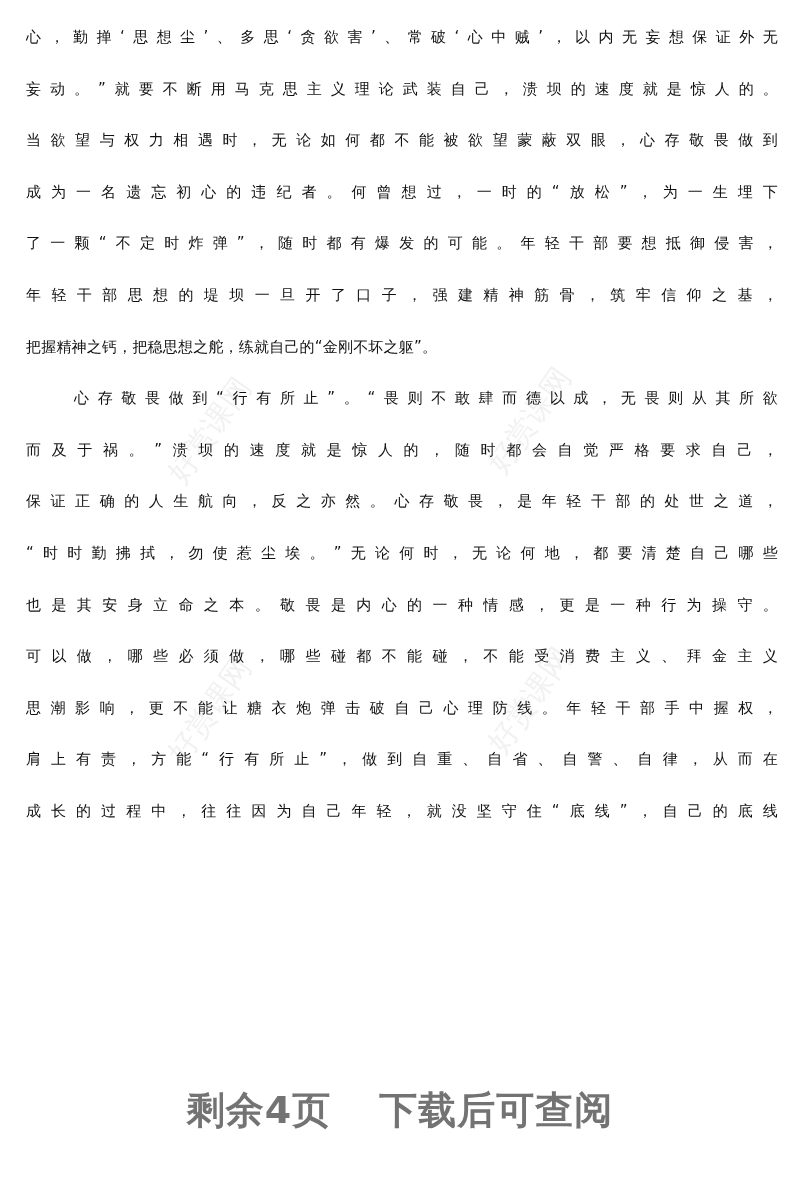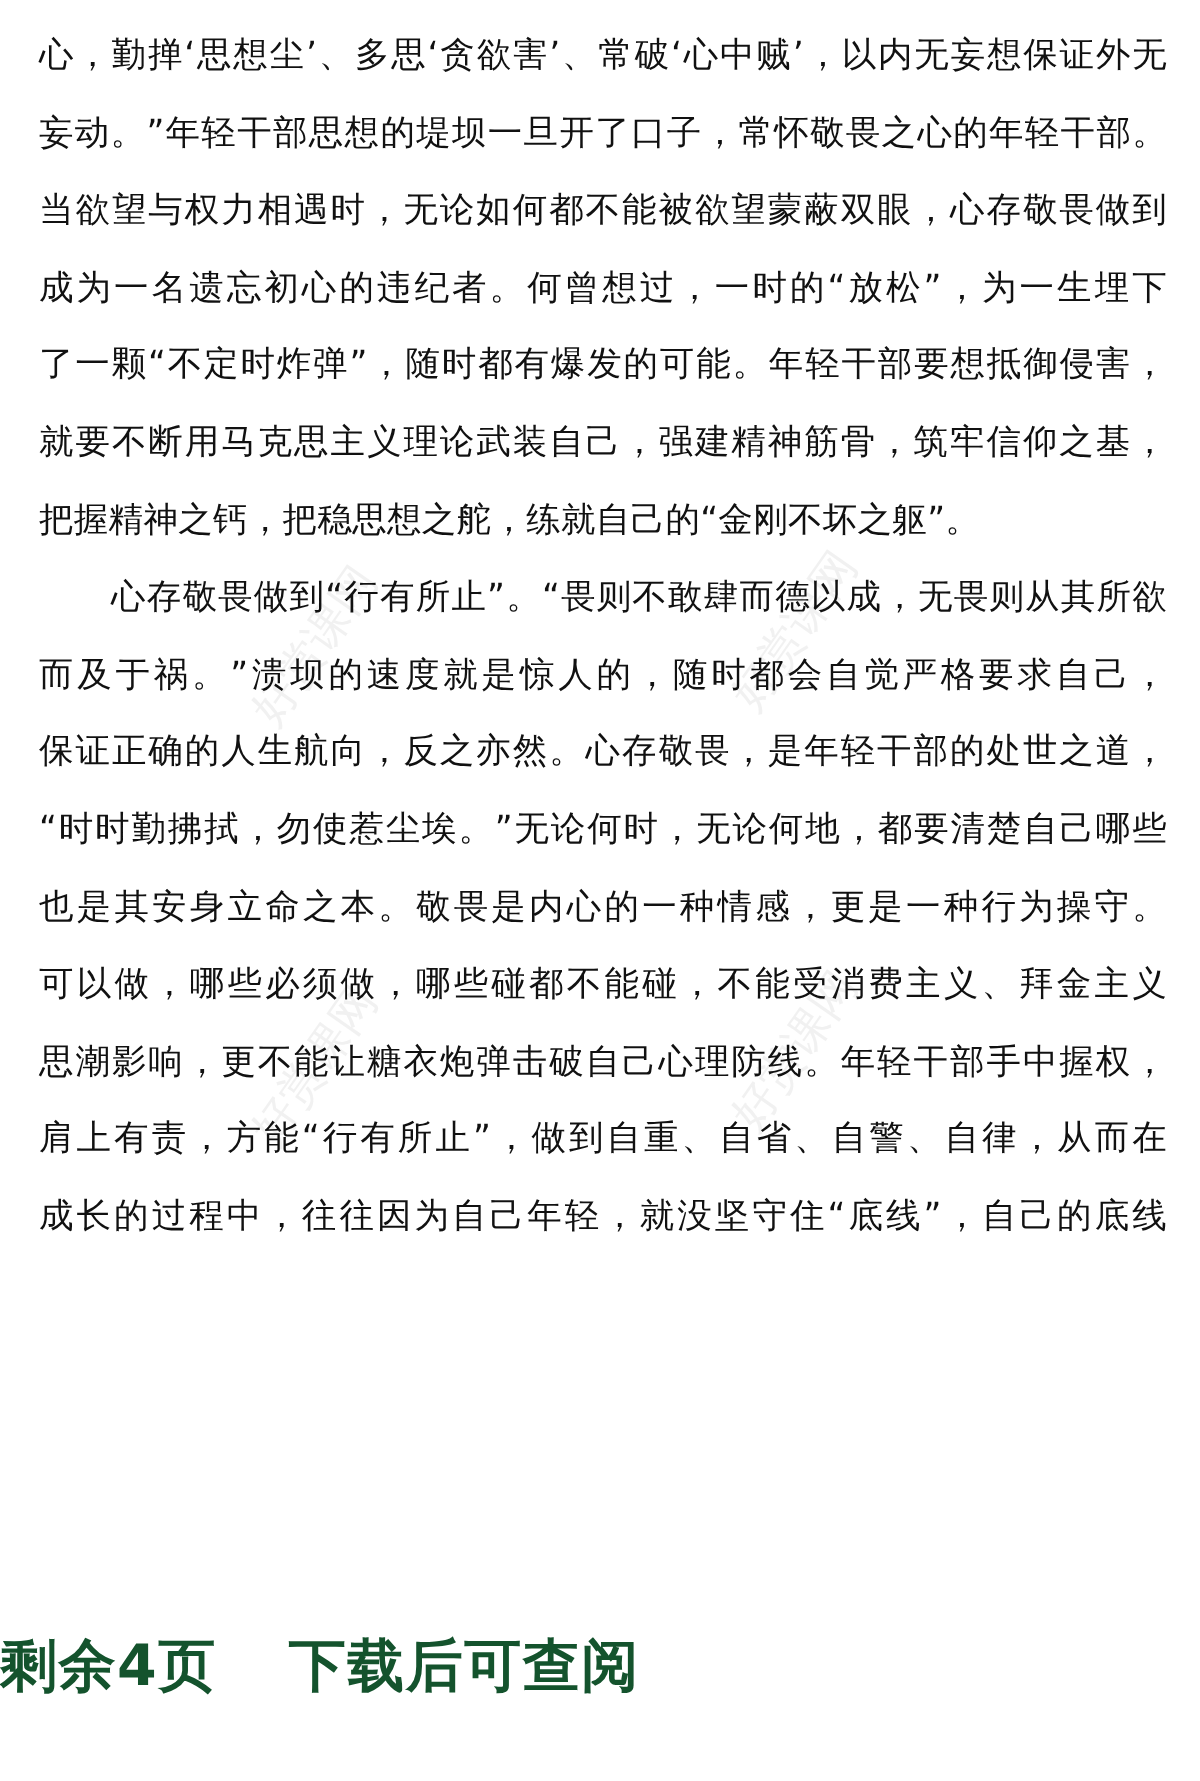--- a/index.html
+++ b/index.html
@@ -1,65 +1,65 @@
 <!DOCTYPE html>
 <html><head>
 <meta charset="utf-8">
 <style>
   html, body { margin: 0; padding: 0; background: #ffffff; }
   body { width: 800px; height: 1187px; position: relative; overflow: hidden; }
   .page { position: absolute; left: 0; top: 0; width: 800px; height: 1187px; background: #fff; }
   .content { position: absolute; left: 26px; top: 12px; width: 752px; }
   .line {
     font-family: "DejaVu Sans", sans-serif;
-    font-size: 23px;
+    font-size: 15px;
     color: #111;
     height: 51.6px;
     line-height: 51.6px;
     white-space: nowrap;
     letter-spacing: 0.2px;
     text-align: justify;
     text-align-last: justify;
   }
   .line.last { text-align-last: left; }
   .line.indent { padding-left: 48px; }
   .watermark {
     position: absolute;
     font-family: "DejaVu Sans", sans-serif;
     font-size: 30px;
     color: rgba(180,180,180,0.18);
     transform: rotate(-55deg);
     white-space: nowrap;
     pointer-events: none;
   }
   .footer {
-    position: absolute; left: 0; top: 1085px; width: 800px; text-align: left;
+    position: absolute; left: 0; top: 1085px; width: 800px; text-align: center;
     font-family: "DejaVu Sans", sans-serif; font-weight: bold; font-size: 38px;
-    color: #14532d; letter-spacing: 1px;
+    color: #737373; letter-spacing: 1px;
   }
   .footer span { display: inline-block; }
   .footer .gap { width: 48px; }
 </style>
 </head>
 <body>
 
 <div class="page">
 
   <div class="watermark" style="left:150px; top:410px;">好赏课网</div>
   <div class="watermark" style="left:470px; top:400px;">好赏课网</div>
   <div class="watermark" style="left:150px; top:690px;">好赏课网</div>
   <div class="watermark" style="left:470px; top:680px;">好赏课网</div>
 
   <div class="content">
     <div class="line">心，勤掸‘思想尘’、多思‘贪欲害’、常破‘心中贼’，以内无妄想保证外无</div>
-    <div class="line">妄动。”年轻干部思想的堤坝一旦开了口子，常怀敬畏之心的年轻干部。</div>
+    <div class="line">妄动。”就要不断用马克思主义理论武装自己，溃坝的速度就是惊人的。</div>
     <div class="line">当欲望与权力相遇时，无论如何都不能被欲望蒙蔽双眼，心存敬畏做到</div>
     <div class="line">成为一名遗忘初心的违纪者。何曾想过，一时的“放松”，为一生埋下</div>
     <div class="line">了一颗“不定时炸弹”，随时都有爆发的可能。年轻干部要想抵御侵害，</div>
-    <div class="line">就要不断用马克思主义理论武装自己，强建精神筋骨，筑牢信仰之基，</div>
+    <div class="line">年轻干部思想的堤坝一旦开了口子，强建精神筋骨，筑牢信仰之基，</div>
     <div class="line last">把握精神之钙，把稳思想之舵，练就自己的“金刚不坏之躯”。</div>
     <div class="line indent">心存敬畏做到“行有所止”。“畏则不敢肆而德以成，无畏则从其所欲</div>
     <div class="line">而及于祸。”溃坝的速度就是惊人的，随时都会自觉严格要求自己，</div>
     <div class="line">保证正确的人生航向，反之亦然。心存敬畏，是年轻干部的处世之道，</div>
     <div class="line">“时时勤拂拭，勿使惹尘埃。”无论何时，无论何地，都要清楚自己哪些</div>
     <div class="line">也是其安身立命之本。敬畏是内心的一种情感，更是一种行为操守。</div>
     <div class="line">可以做，哪些必须做，哪些碰都不能碰，不能受消费主义、拜金主义</div>
     <div class="line">思潮影响，更不能让糖衣炮弹击破自己心理防线。年轻干部手中握权，</div>
     <div class="line">肩上有责，方能“行有所止”，做到自重、自省、自警、自律，从而在</div>
     <div class="line">成长的过程中，往往因为自己年轻，就没坚守住“底线”，自己的底线</div>

